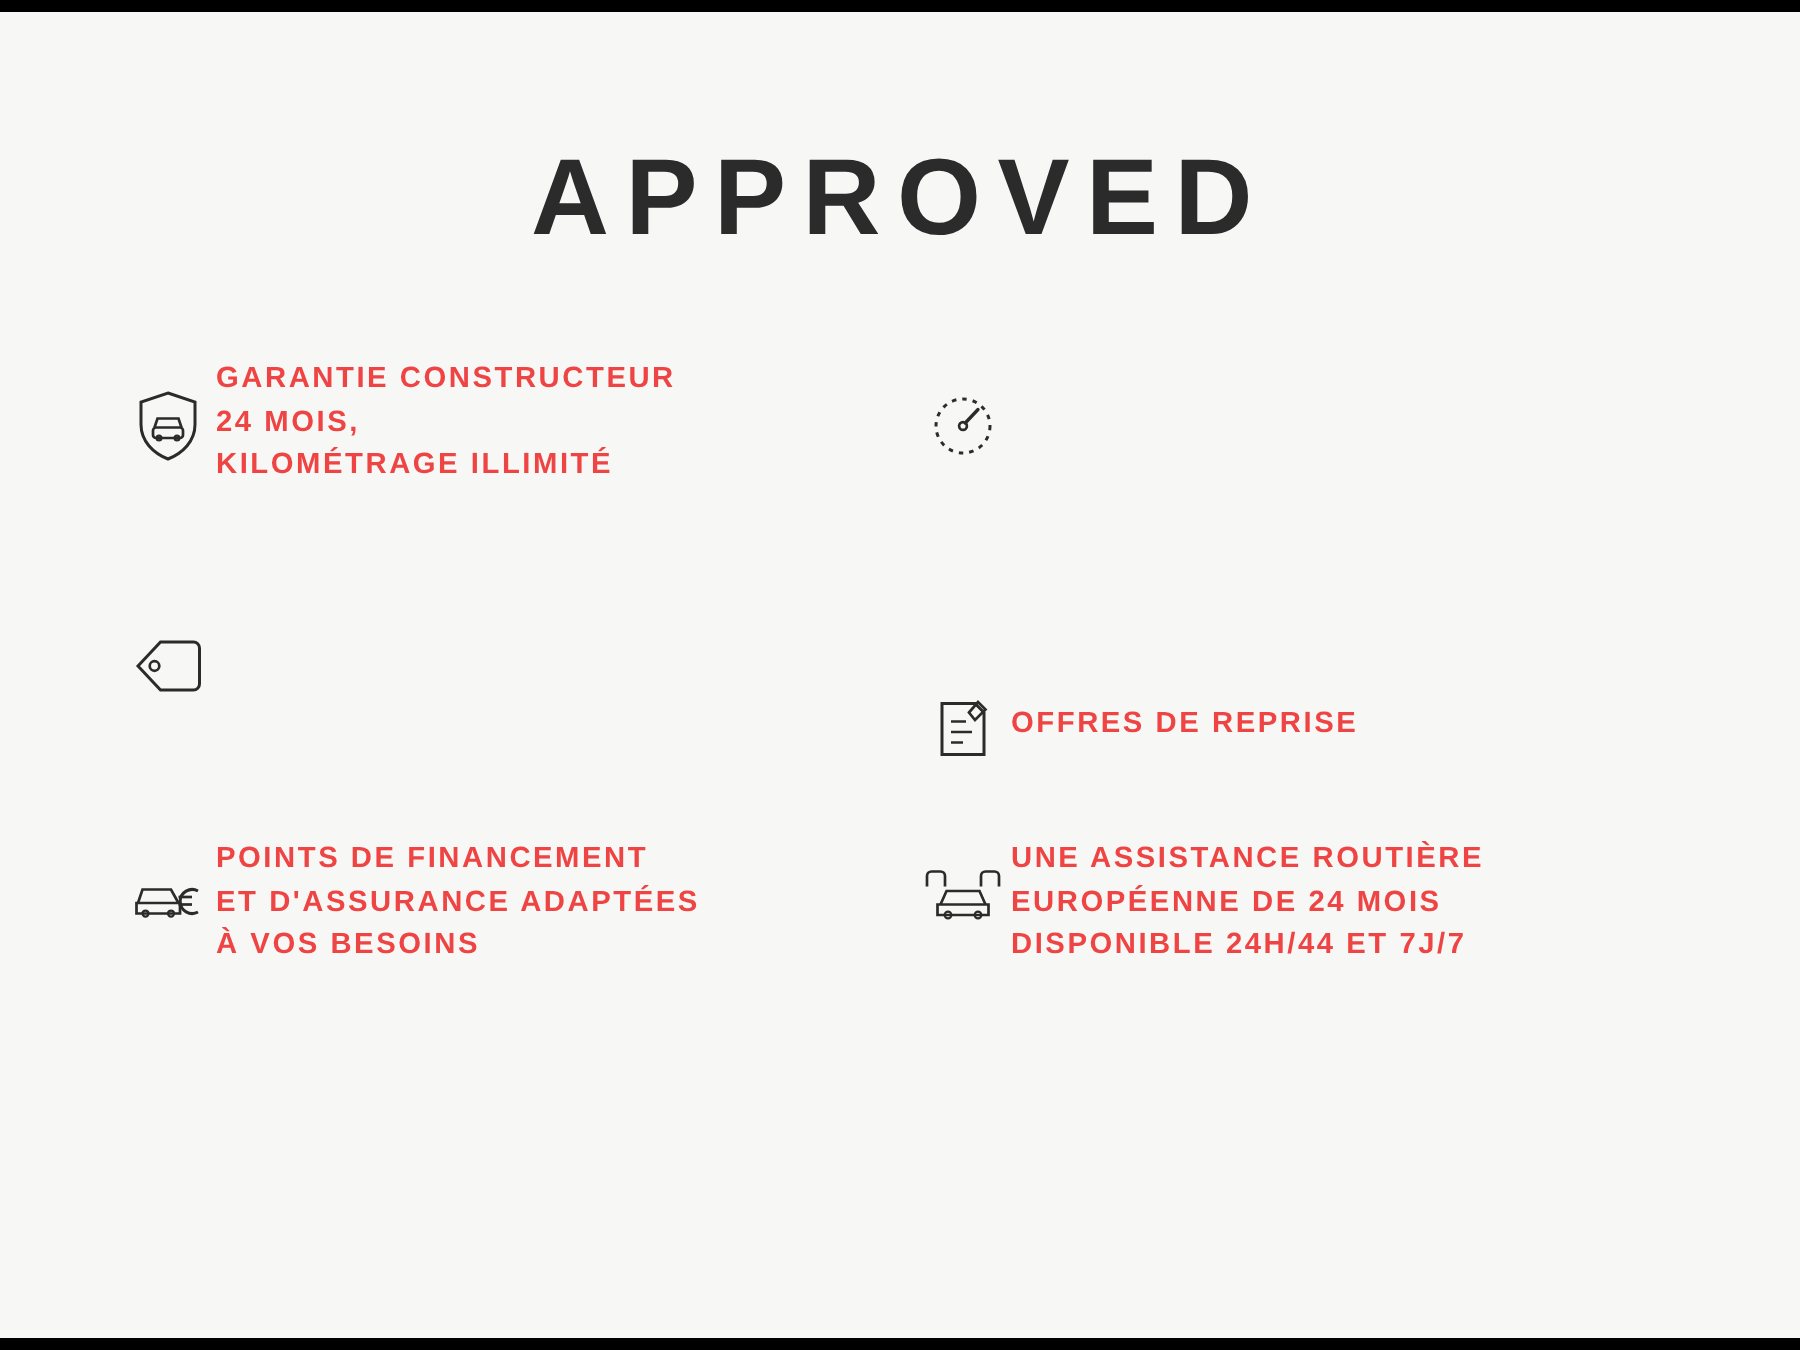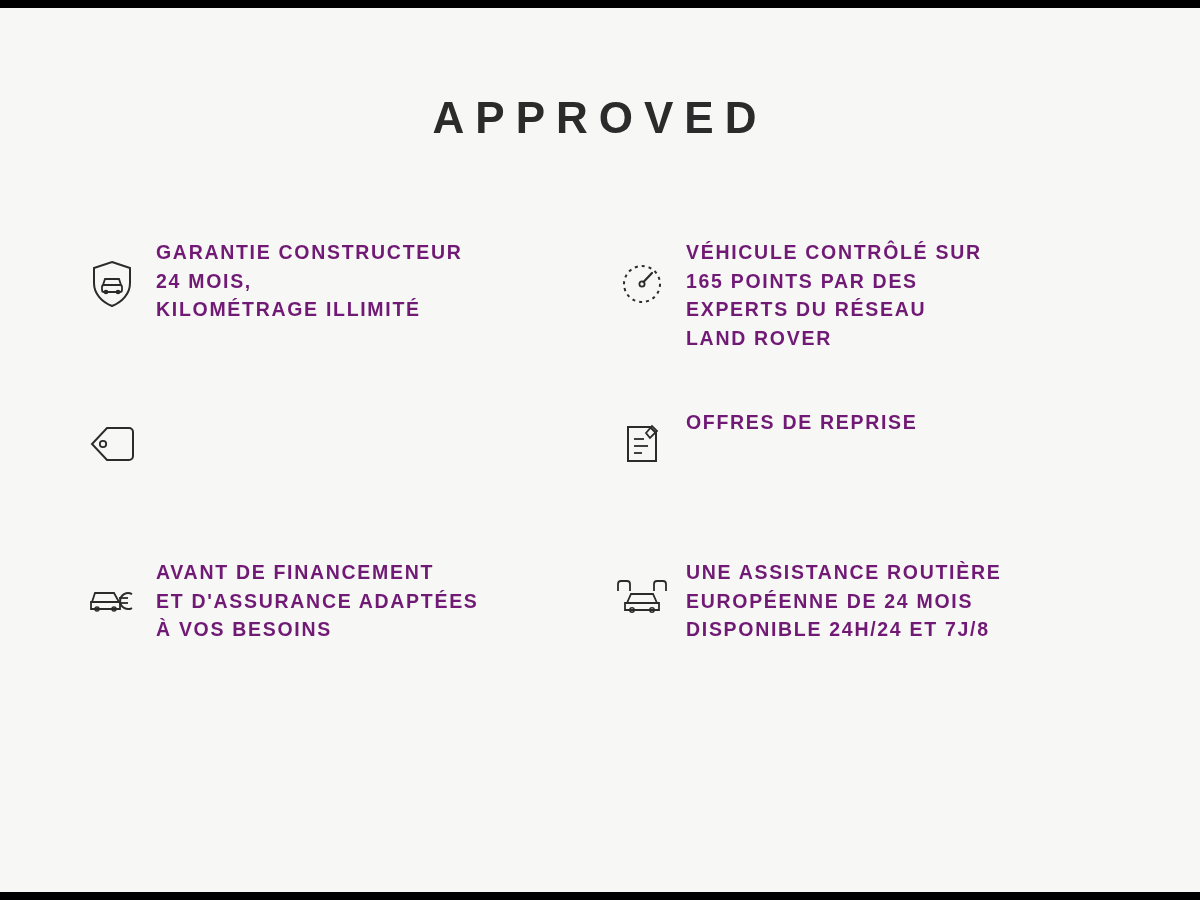--- a/index.html
+++ b/index.html
@@ -21,21 +21,21 @@
     height: 884px;
     background: #f7f7f5;
     box-sizing: border-box;
   }
   .title {
     position: absolute;
     left: 0;
     top: 88px;
     width: 1200px;
     text-align: center;
-    font-size: 44px;
+    font-size: 72px;
     font-weight: bold;
     letter-spacing: 11px;
     color: #2b2b2b;
     line-height: 1;
   }
   .grid {
     position: absolute;
     left: 80px;
     top: 228px;
     width: 1060px;
@@ -43,43 +43,42 @@
     grid-template-columns: 530px 530px;
     grid-template-rows: 170px 150px 170px 150px;
   }
   .feature {
     display: flex;
     align-items: flex-start;
     padding-right: 14px;
     box-sizing: border-box;
   }
   .feature.center-v {
-    align-items: flex-start;
+    align-items: center;
   }
   .icon-box {
     flex: 0 0 64px;
     width: 64px;
     height: 56px;
     display: flex;
     align-items: center;
     justify-content: center;
     color: #2b2b2b;
   }
   .icon-box svg {
     display: block;
   }
   .feat-text {
     font-size: 19.5px;
     font-weight: bold;
     letter-spacing: 1.7px;
     line-height: 1.47;
-    color: #701a75;
+    color: #ef4444;
     white-space: pre-line;
     padding-top: 2px;
-    margin-left: 12px;
   }
   
   .row1 .icon-box { margin-top: 20px; }
   .row2 .icon-box { margin-top: 10px; }
   .row3 .icon-box { margin-top: 14px; }
   .row4 .icon-box { margin-top: 12px; }
 </style>
 </head>
 <body>
 
@@ -105,24 +104,20 @@
     </div>
 
     <div class="feature row1">
       <span class="icon-box">
         <svg width="46" height="46" viewBox="0 0 46 46" fill="none" stroke="#2b2b2b" stroke-width="2">
           <circle cx="23" cy="23" r="18" stroke-dasharray="3 4"></circle>
           <circle cx="23" cy="23" r="2.6" stroke-width="1.8"></circle>
           <path d="M24.5 21 L33 12" stroke-width="2.2" stroke-linecap="round"></path>
         </svg>
       </span>
-      <span class="feat-text">VÉHICULE CONTRÔLÉ SUR
-165 POINTS PAR DES
-EXPERTS DU RÉSEAU
-LAND ROVER</span>
     </div>
 
     <div class="feature row2">
       <span class="icon-box">
         <svg width="48" height="44" viewBox="0 0 48 44" fill="none" stroke="#2b2b2b" stroke-width="2">
           <path d="M19 6 H41 A4 4 0 0 1 45 10 V34 A4 4 0 0 1 41 38 H19 L4 22 Z"></path>
           <circle cx="15" cy="22" r="3.2" stroke-width="1.8"></circle>
         </svg>
       </span>
     </div>
@@ -145,37 +140,37 @@
         <svg width="52" height="40" viewBox="0 0 52 40" fill="none" stroke="#2b2b2b" stroke-width="2">
           <path d="M6 24 L9 15 H28 L33 24" stroke-width="1.8"></path>
           <path d="M5 24 H34 V31 H5 Z" stroke-width="1.8"></path>
           <circle cx="11" cy="31" r="2" stroke-width="1.5"></circle>
           <circle cx="28" cy="31" r="2" stroke-width="1.5"></circle>
           <path d="M46 16 A8 8 0 1 0 46 30" stroke-width="2"></path>
           <path d="M33 20 H42" stroke-width="1.8"></path>
           <path d="M33 25 H42" stroke-width="1.8"></path>
         </svg>
       </span>
-      <span class="feat-text">AVANT DE FINANCEMENT
+      <span class="feat-text">POINTS DE FINANCEMENT
 ET D'ASSURANCE ADAPTÉES
 À VOS BESOINS</span>
     </div>
 
 
     <div class="feature row4">
       <span class="icon-box">
         <svg width="56" height="42" viewBox="0 0 56 42" fill="none" stroke="#2b2b2b" stroke-width="2">
           <path d="M4 16 V9 A3 3 0 0 1 7 6 H13 A3 3 0 0 1 16 9 V16" stroke-width="1.8"></path>
           <path d="M40 16 V9 A3 3 0 0 1 43 6 H49 A3 3 0 0 1 52 9 V16" stroke-width="1.8"></path>
           <path d="M13 28 L17 19 H39 L43 28" stroke-width="1.8"></path>
           <path d="M11 28 H45 V35 H11 Z" stroke-width="1.8"></path>
           <circle cx="18" cy="35" r="2.2" stroke-width="1.5"></circle>
           <circle cx="38" cy="35" r="2.2" stroke-width="1.5"></circle>
         </svg>
       </span>
       <span class="feat-text">UNE ASSISTANCE ROUTIÈRE
 EUROPÉENNE DE 24 MOIS
-DISPONIBLE 24H/24 ET 7J/8</span>
+DISPONIBLE 24H/44 ET 7J/7</span>
     </div>
 
 
   </div>
 </div>
 
 </body></html>

